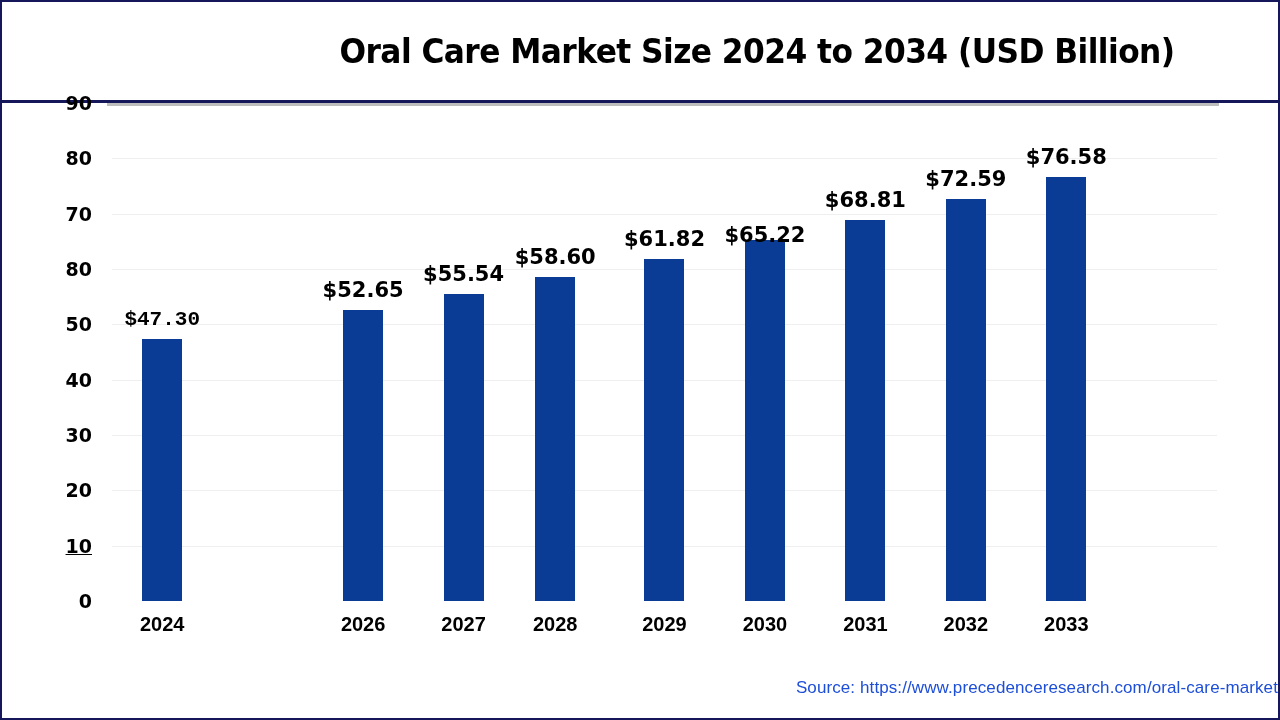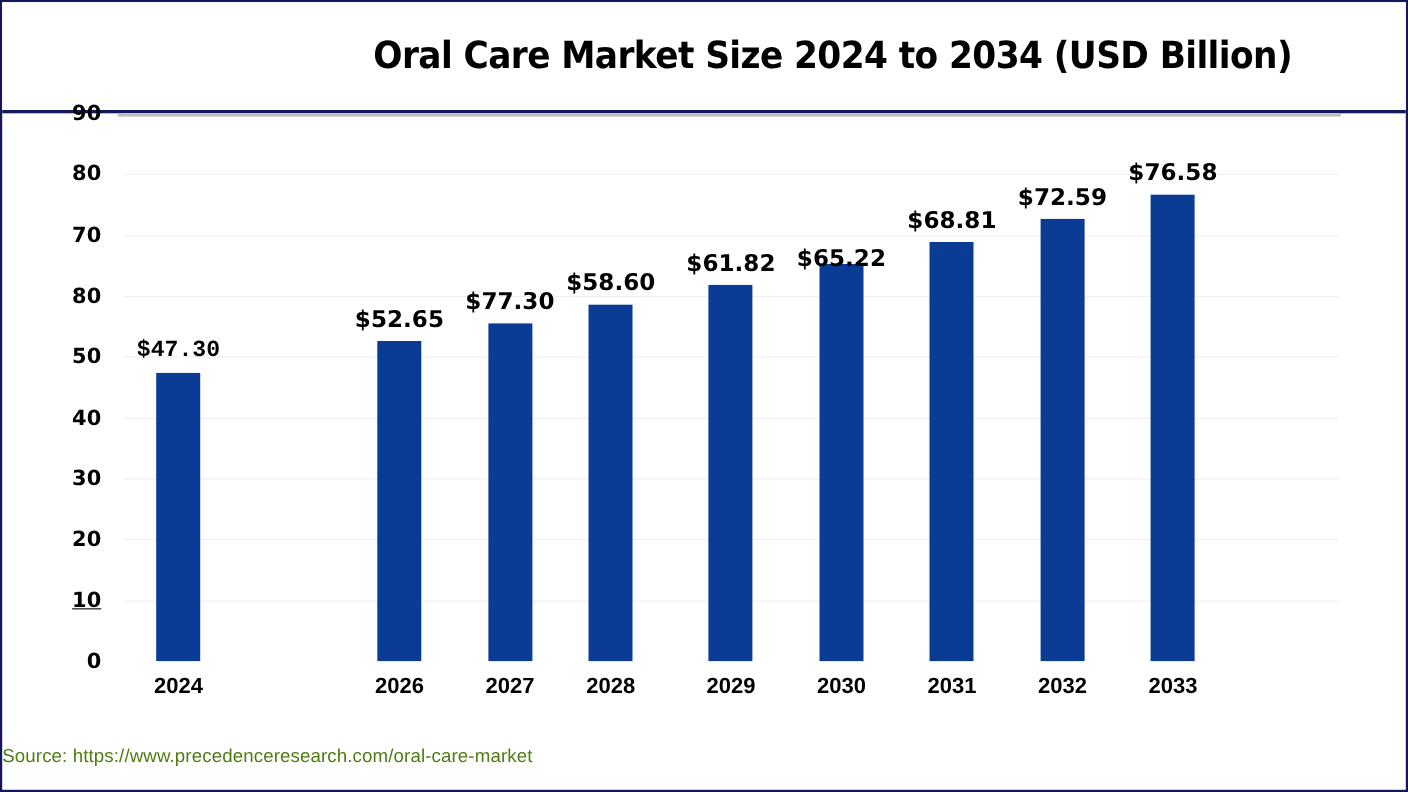--- a/index.html
+++ b/index.html
@@ -178,24 +178,24 @@
     font-weight: 700;
     color: #000000;
     white-space: nowrap;
   }
 
   #source {
     position: absolute;
     left: 0;
     top: 676px;
     width: 1276px;
-    text-align: left;
+    text-align: right;
     font-family: "Liberation Sans", sans-serif;
     font-size: 17px;
-    color: #4d7c0f;
+    color: #1d4ed8;
     letter-spacing: 0.1px;
   }
 </style>
 </head>
 <body>
 
 <div id="page">
 
   <div id="header">
 
@@ -234,21 +234,21 @@
           <div class="bar-label" style="bottom: 269.727px; font-family: Liberation Mono, monospace;">$47.30</div>
           <div class="xtick">2024</div>
         </div>
         <div class="bar-slot" style="left: 200.909px; width: 100.455px;">
           <div class="bar" title="$52.65" style="height: 291.33px;"></div>
           <div class="bar-label" style="bottom: 299.33px;">$52.65</div>
           <div class="xtick">2026</div>
         </div>
         <div class="bar-slot" style="left: 301.364px; width: 100.455px;">
           <div class="bar" title="$55.54" style="height: 307.321px;"></div>
-          <div class="bar-label" style="bottom: 315.321px;">$77.30</div>
+          <div class="bar-label" style="bottom: 315.321px;">$55.54</div>
           <div class="xtick">2027</div>
         </div>
         <div class="bar-slot" style="left: 393px; width: 100.455px;">
           <div class="bar" title="$58.60" style="height: 324.253px;"></div>
           <div class="bar-label" style="bottom: 332.253px;">$58.60</div>
           <div class="xtick">2028</div>
         </div>
         <div class="bar-slot" style="left: 502.273px; width: 100.455px;">
           <div class="bar" title="$61.82" style="height: 342.071px;"></div>
           <div class="bar-label" style="bottom: 350.071px;">$61.82</div>

